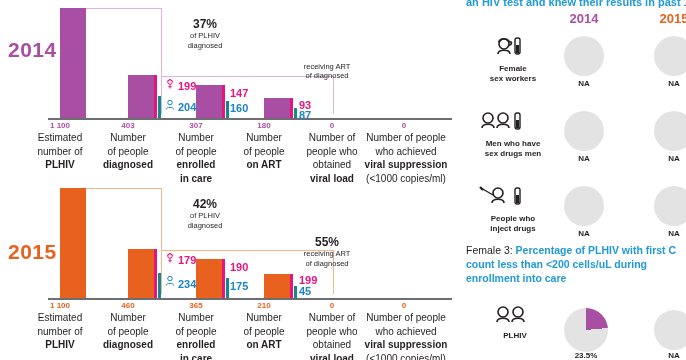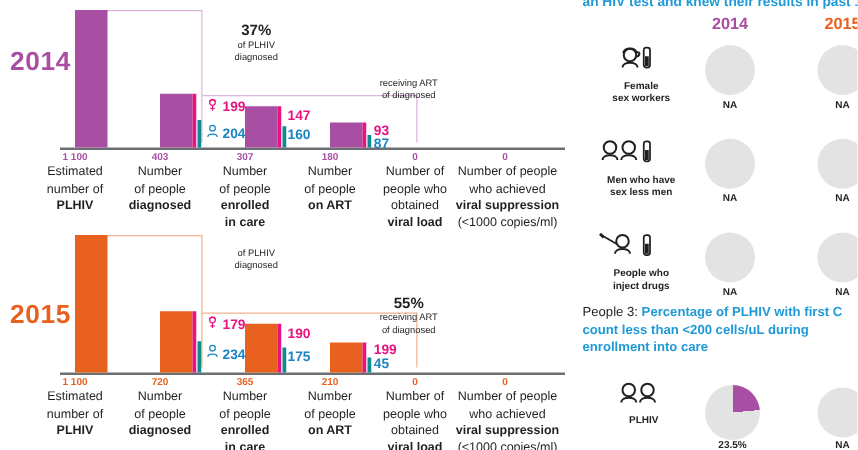--- a/index.html
+++ b/index.html
@@ -259,31 +259,32 @@
       </div>
       <div class="sub-label m" style="left:178px; top:98px;">234</div>
 
       <div class="sub-label f" style="left:230px; top:81px;">190</div>
       <div class="sub-label m" style="left:230px; top:100px;">175</div>
 
       <div class="sub-label f" style="left:299px; top:94px;">199</div>
       <div class="sub-label m" style="left:299px; top:105px;">45</div>
 
       <div class="pct-block" style="left:150px; top:18px; width:110px;">
+        <div class="pct-big">42%</div>
         <div class="pct-sub">of PLHIV</div>
         <div class="pct-sub">diagnosed</div>
       </div>
       <div class="pct-block" style="left:272px; top:56px; width:110px;">
         <div class="pct-big">55%</div>
         <div class="pct-sub">receiving ART</div>
         <div class="pct-sub">of diagnosed</div>
       </div>
 
       <div class="tick-val" style="left:26px;">1 100</div>
-      <div class="tick-val" style="left:94px;">720</div>
+      <div class="tick-val" style="left:94px;">460</div>
       <div class="tick-val" style="left:162px;">365</div>
       <div class="tick-val" style="left:230px;">210</div>
       <div class="tick-val" style="left:298px;">0</div>
       <div class="tick-val" style="left:370px;">0</div>
 
       <div class="tick-cap" style="left:26px;">
         <div>Estimated</div>
         <div>number of</div>
         <div><b>PLHIV</b></div>
       </div>
@@ -360,21 +361,21 @@
             <path d="M25 17 C25 12 37 12 37 17"></path>
           </g>
           <g transform="translate(43,2)">
             <rect x="0" y="0" width="5" height="16" rx="2" fill="none" stroke="#231f20" stroke-width="1.4"></rect>
             <rect x="1" y="7" width="3" height="8" fill="#231f20"></rect>
           </g>
         </svg>
       </div>
       <div class="klabel">
         <div>Men who have</div>
-        <div>sex less men</div>
+        <div>sex drugs men</div>
       </div>
       <div class="donut c2014"></div>
       <div class="na c2014">NA</div>
       <div class="donut c2015"></div>
       <div class="na c2015">NA</div>
     </div>
 
     <div class="krow" style="top:180px;">
       <div class="kicon">
         <svg width="82" height="28" viewBox="0 0 82 28">
@@ -394,21 +395,21 @@
         <div>People who</div>
         <div>inject drugs</div>
       </div>
       <div class="donut c2014"></div>
       <div class="na c2014">NA</div>
       <div class="donut c2015"></div>
       <div class="na c2015">NA</div>
     </div>
 
     <div class="fig3-cap">
-      <span class="plain">People 3:</span>
+      <span class="plain">Female 3:</span>
       <span class="blue">Percentage of PLHIV with first C</span><br>
       <span class="blue">count less than &lt;200 cells/uL during</span><br>
       <span class="blue">enrollment into care</span>
     </div>
 
     <div>
       <div style="position:absolute; left:20px; top:305px; width:70px; height:26px;">
         <svg width="70" height="26" viewBox="0 0 70 26">
           <g fill="none" stroke="#231f20" stroke-width="1.6" transform="translate(14,0)">
             <circle cx="9" cy="7" r="5"></circle>

